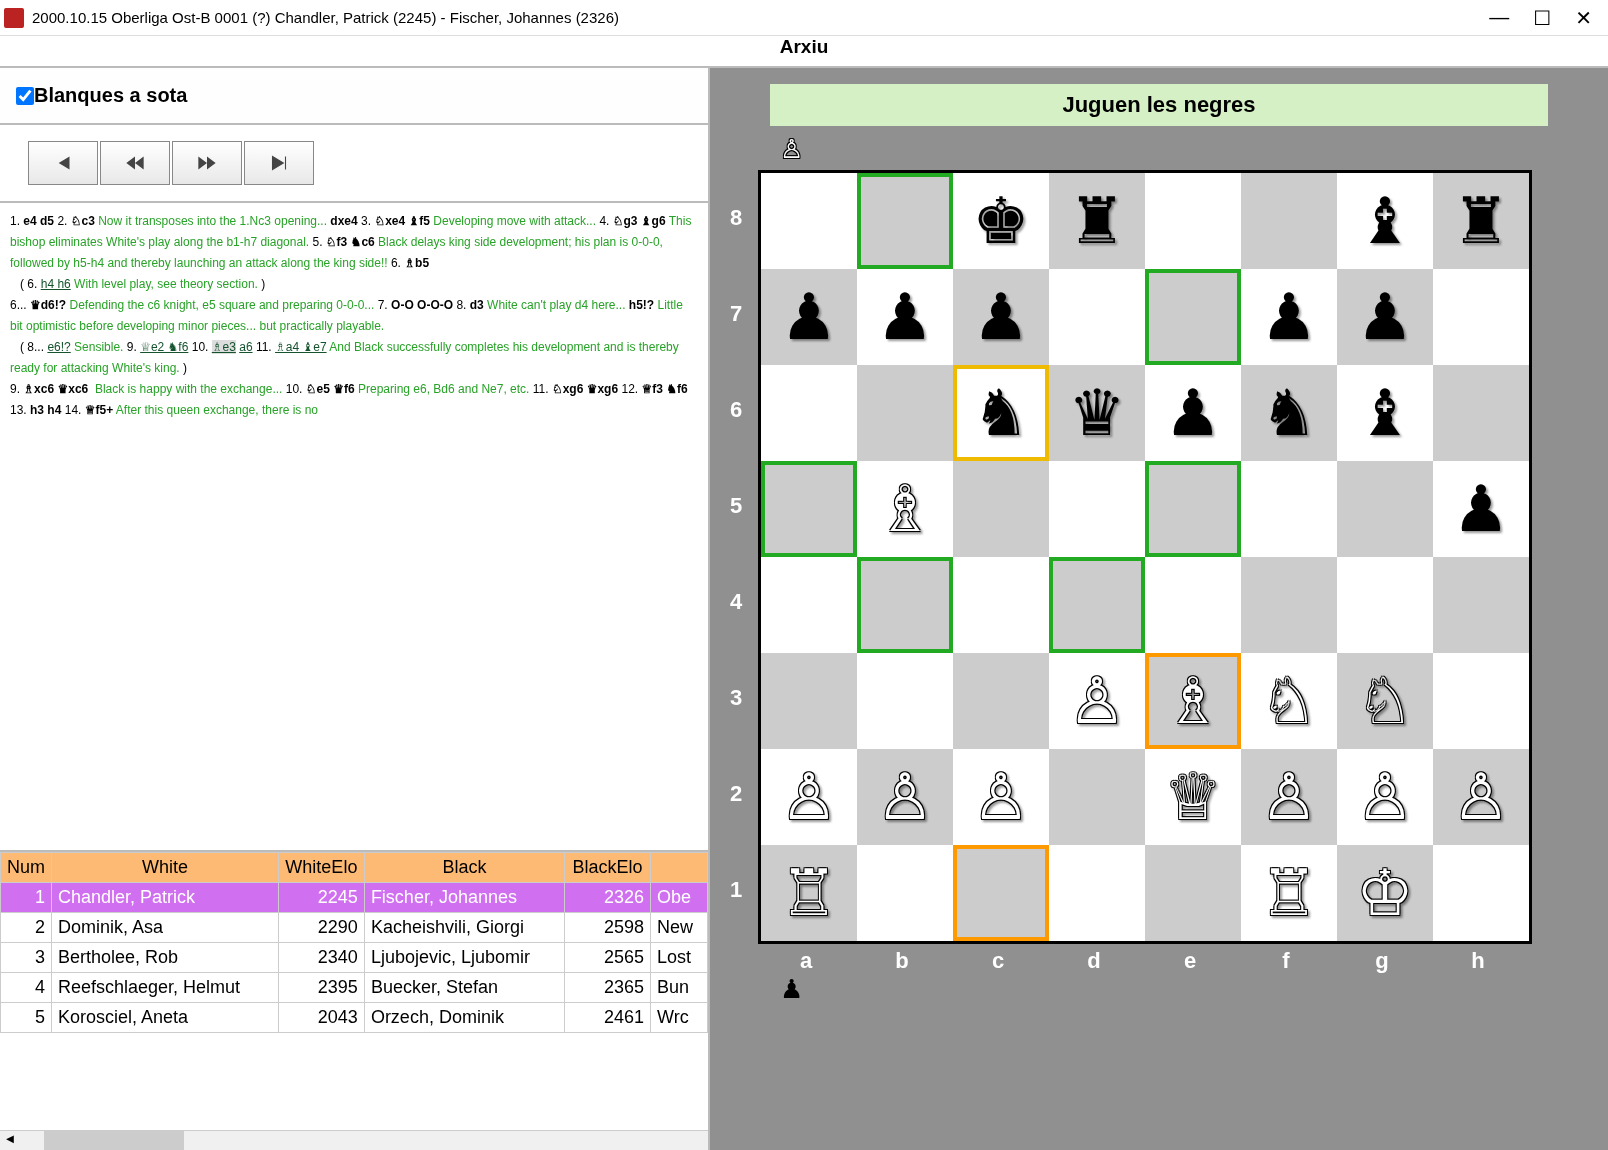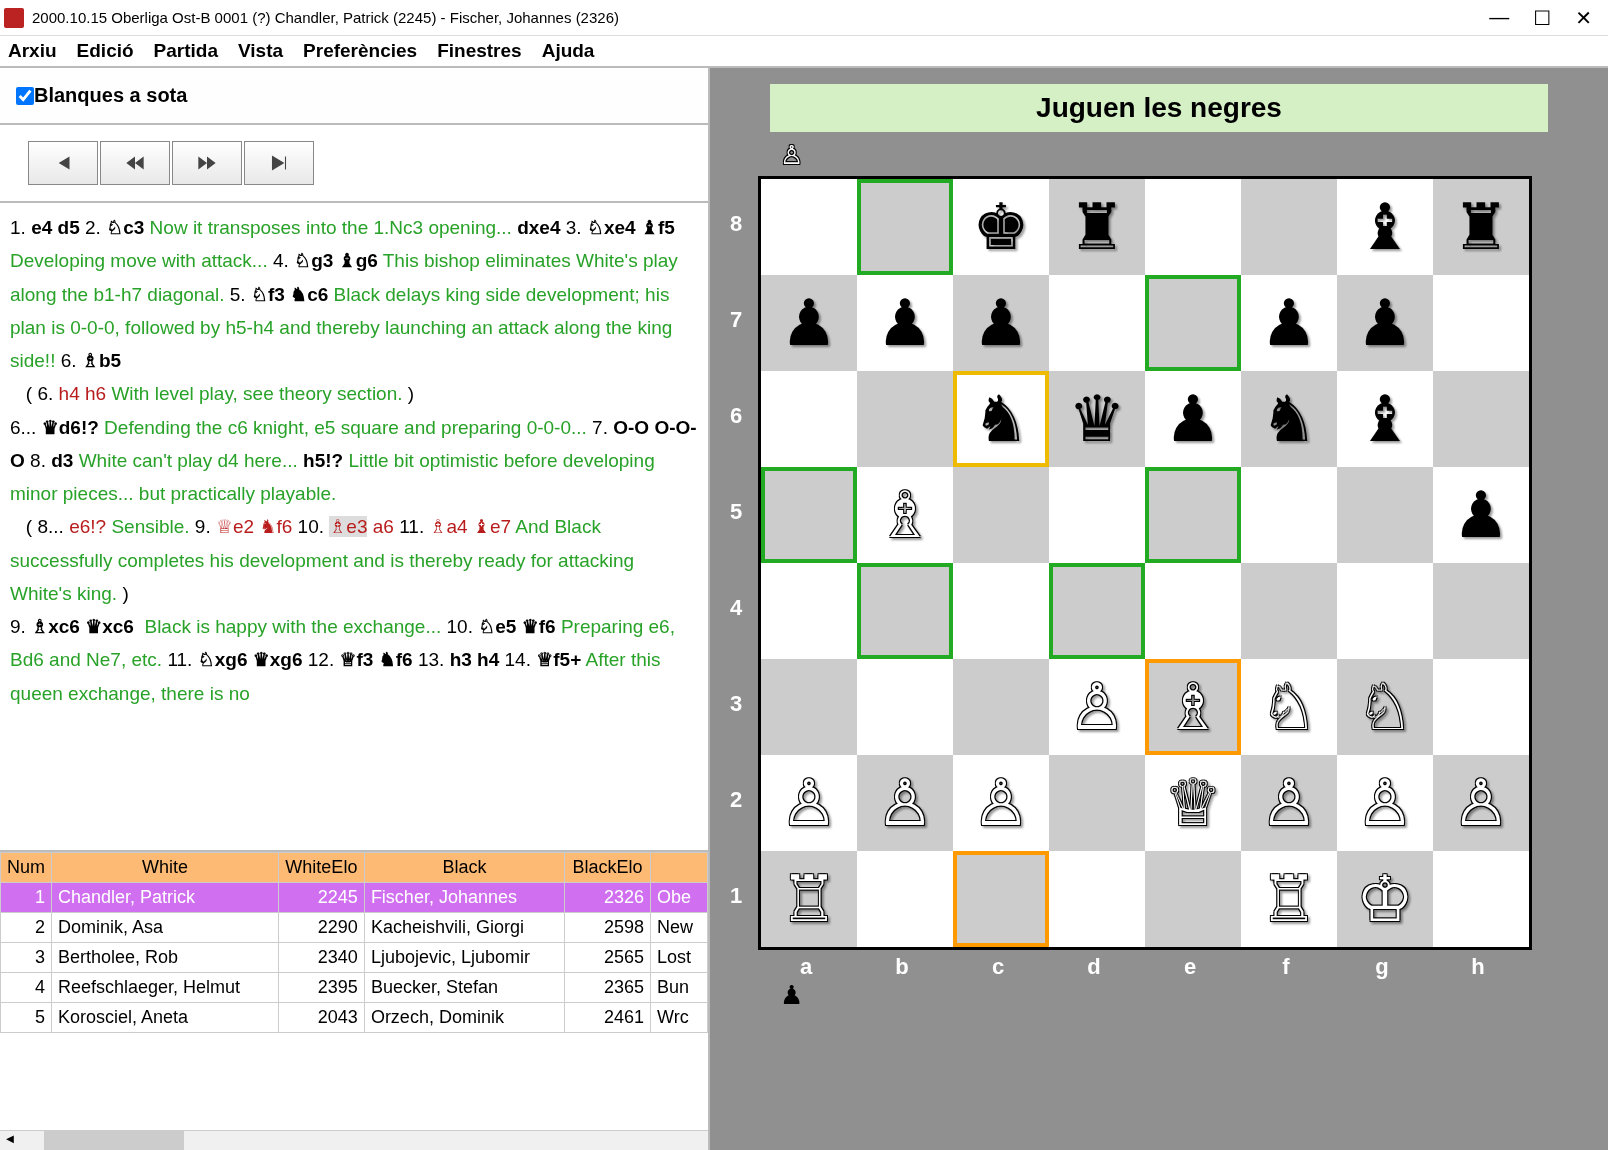--- a/index.html
+++ b/index.html
@@ -1,47 +1,47 @@
 <!DOCTYPE html>
 <html><head>
 <meta charset="utf-8">
 <style>
 * { box-sizing: border-box; margin: 0; padding: 0; }
 body { font-family: Arial, sans-serif; font-size: 13px; background: #fff; width: 1608px; height: 1150px; overflow: hidden; }
 .titlebar { height: 36px; display: flex; align-items: center; padding: 0 4px; border-bottom: 1px solid #ddd; }
 .titlebar .icon { width: 20px; height: 20px; background: #b22; border-radius: 2px; margin-right: 8px; }
 .titlebar .title { flex: 1; font-size: 15px; }
 .titlebar .controls { display: flex; gap: 24px; font-size: 20px; padding-right: 12px; }
-.menubar { height: 32px; display: flex; align-items: center; padding: 0 8px; gap: 20px; font-size: 19px; font-weight: bold; border-bottom: 2px solid #bbb; }
+.menubar { height: 32px; display: flex; align-items: center; padding: 0 8px; gap: 8px; font-size: 19px; font-weight: bold; border-bottom: 2px solid #bbb; flex-direction: column; }
 .menubar span { cursor: pointer; }
 .main { display: flex; height: calc(100% - 68px); }
 .left { width: 710px; display: flex; flex-direction: column; border-right: 2px solid #bbb; }
 .option-panel { padding: 16px; border-bottom: 2px solid #bbb; background: #fefefe; }
 .option-panel label { font-size: 20px; font-weight: bold; display: flex; align-items: center; }
 .option-panel input[type=checkbox] { width: 18px; height: 18px; }
 .nav-controls { padding: 16px 28px; display: flex; gap: 2px; border-bottom: 2px solid #bbb; }
 .nav-btn { width: 70px; height: 44px; border: 1px solid #888; background: linear-gradient(#fff,#e8e8e8); cursor: pointer; display: flex; align-items: center; justify-content: center; font-size: 18px; }
 .nav-btn svg { width: 26px; height: 26px; }
-.notation { flex: 1; overflow-y: scroll; padding: 8px 10px; font-size: 19px; line-height: 1.75; }
+.notation { flex: 1; overflow-y: scroll; padding: 8px 10px; font-size: 12px; line-height: 1.75; }
 .notation .mv { color: #000; font-weight: bold; }
 .notation .n { color: #000; }
 .notation .cm { color: #28a228; }
-.notation .alt { color: #b91c1c; }
+.notation .alt { color: #14532d; text-decoration: underline; }
 .notation .hl { background: #ddd; }
 .game-list { height: 300px; overflow: hidden; border-top: 2px solid #bbb; display: flex; flex-direction: column; }
 .game-list table { width: 100%; border-collapse: collapse; font-size: 18px; }
 .game-list th { background: #fdba74; border: 1px solid #ccc; padding: 4px 6px; text-align: center; font-weight: normal; }
 .game-list td { border: 1px solid #ccc; padding: 4px 6px; }
 .game-list tr.sel td { background: #d070f0; color: #fff; }
 .game-list .num { text-align: right; width: 48px; }
 .game-list .elo { text-align: right; width: 86px; }
 .game-list .scroll { height: 20px; background: #f0f0f0; border-top: 1px solid #ccc; margin-top: auto; display: flex; }
 .game-list .thumb { width: 140px; height: 100%; background: #ccc; margin-left: 24px; }
 .right { flex: 1; background: #909090; padding: 16px 20px; position: relative; }
-.turn-banner { background: #d4f0c4; text-align: center; font-size: 28px; font-weight: bold; padding: 8px; margin: 0 40px 8px 40px; }
+.turn-banner { background: #d4f0c4; text-align: center; font-size: 22px; font-weight: bold; padding: 8px; margin: 0 40px 8px 40px; }
 .captured { height: 32px; margin-left: 50px; font-size: 26px; }
 .player-label { font-size: 24px; font-weight: bold; display: flex; align-items: center; gap: 8px; }
 .player-label .chip { width: 28px; height: 28px; }
 .player-label .chip.black { background: #000; }
 .board-wrap { position: relative; margin: 4px 0 4px 28px; }
 .board { display: grid; grid-template-columns: repeat(8, 96px); grid-template-rows: repeat(8, 96px); border: 3px solid #000; width: fit-content; }
 .sq { display: flex; align-items: center; justify-content: center; font-size: 64px; position: relative; }
 .sq.light { background: #fff; }
 .sq.dark { background: #ccc; }
 .sq.green { box-shadow: inset 0 0 0 4px #2a2; }

